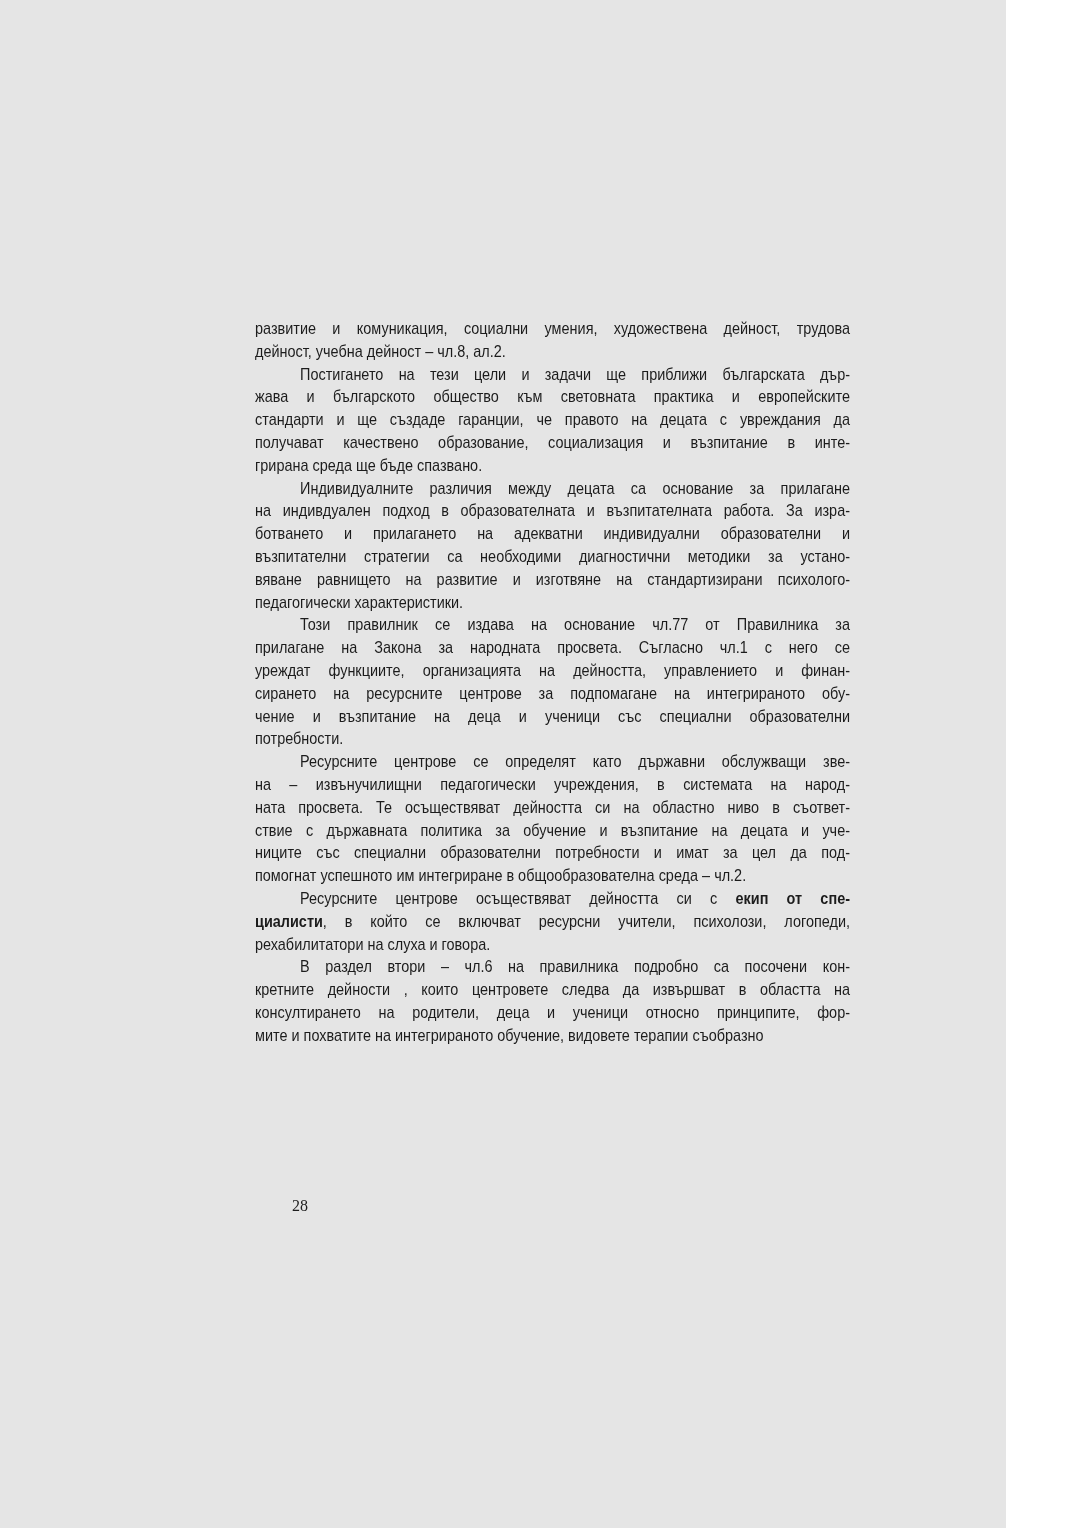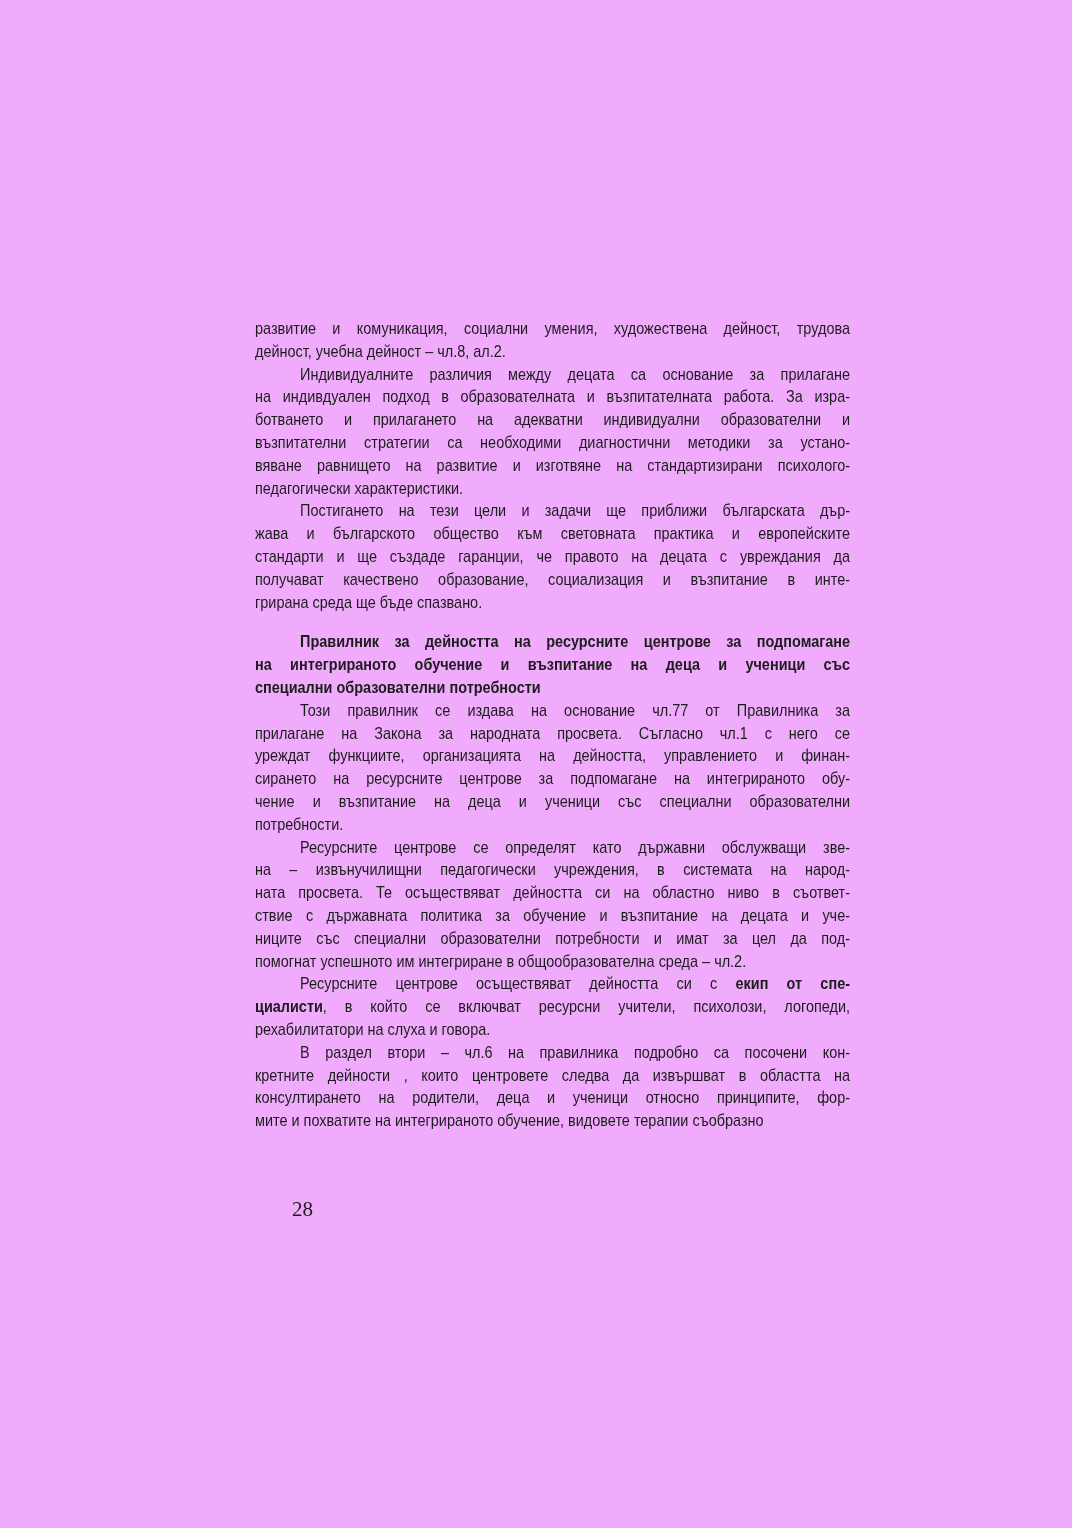--- a/index.html
+++ b/index.html
@@ -10,23 +10,24 @@
     width: 1080px;
     height: 1528px;
     position: relative;
     background: #ffffff;
     font-family: "Liberation Sans", sans-serif;
     overflow: hidden;
   }
   .page {
     position: absolute;
     left: 0; top: 0;
-    width: 1072px;
+    width: 988px;
     height: 1528px;
-    background: #f0abfc;
+    background: #e5e5e5;
+    padding-left: 18px;
   }
   .text-block {
     position: absolute;
     left: 255px;
     top: 318px;
     width: 595px;
     color: #1c1c1c;
   }
   .block { margin: 0; }
   .block.gap { margin-top: 17px; }
@@ -44,52 +45,47 @@
   }
   .line.last { text-align-last: left; }
   .line.indent { text-indent: 53px; }
   .heading .line { font-weight: 700; }
   .b { font-weight: 700; }
   .page-number {
     position: absolute;
     left: 292px;
     top: 1197px;
     font-family: "Liberation Serif", serif;
-    font-size: 21px;
+    font-size: 16px;
     color: #1e1e1e;
   }
 </style>
 </head>
 <body style="background: rgb(255, 255, 255);">
 
 <div class="page">
   <div class="text-block" style="color: rgb(28, 28, 28);">
       <div class="block paragraph">
         <div class="line"><span>развитие и комуникация, социални умения, художествена дейност, трудова</span></div>
         <div class="line last"><span>дейност, учебна дейност – чл.8, ал.2.</span></div>
       </div>
       <div class="block paragraph">
+        <div class="line indent"><span>Постигането на тези цели и задачи ще приближи българската дър-</span></div>
+        <div class="line"><span>жава и българското общество към световната практика и европейските</span></div>
+        <div class="line"><span>стандарти и ще създаде гаранции, че правото на децата  с увреждания  да</span></div>
+        <div class="line"><span>получават качествено образование, социализация и възпитание в инте-</span></div>
+        <div class="line last"><span>грирана среда  ще бъде спазвано.</span></div>
+      </div>
+      <div class="block paragraph">
         <div class="line indent"><span>Индивидуалните различия между децата са основание за прилагане</span></div>
         <div class="line"><span>на индивдуален подход в образователната и възпитателната работа. За изра-</span></div>
         <div class="line"><span>ботването и прилагането на адекватни индивидуални образователни и</span></div>
         <div class="line"><span>възпитателни стратегии са необходими диагностични методики за устано-</span></div>
         <div class="line"><span>вяване равнището на развитие и изготвяне на стандартизирани психолого-</span></div>
         <div class="line last"><span>педагогически характеристики.</span></div>
-      </div>
-      <div class="block paragraph">
-        <div class="line indent"><span>Постигането на тези цели и задачи ще приближи българската дър-</span></div>
-        <div class="line"><span>жава и българското общество към световната практика и европейските</span></div>
-        <div class="line"><span>стандарти и ще създаде гаранции, че правото на децата  с увреждания  да</span></div>
-        <div class="line"><span>получават качествено образование, социализация и възпитание в инте-</span></div>
-        <div class="line last"><span>грирана среда  ще бъде спазвано.</span></div>
-      </div>
-      <div class="block heading gap">
-        <div class="line indent"><span class="b">Правилник за дейността на ресурсните центрове за подпомагане</span></div>
-        <div class="line"><span class="b">на интегрираното обучение и възпитание на деца и ученици със</span></div>
-        <div class="line last"><span class="b">специални образователни потребности</span></div>
       </div>
       <div class="block paragraph">
         <div class="line indent"><span>Този правилник се издава на основание чл.77 от Правилника за</span></div>
         <div class="line"><span>прилагане на Закона за народната просвета. Съгласно чл.1 с  него се</span></div>
         <div class="line"><span>уреждат функциите, организацията на дейността, управлението и финан-</span></div>
         <div class="line"><span>сирането на ресурсните центрове за подпомагане на интегрираното обу-</span></div>
         <div class="line"><span>чение и възпитание на деца и ученици със специални образователни</span></div>
         <div class="line last"><span>потребности.</span></div>
       </div>
       <div class="block paragraph">

